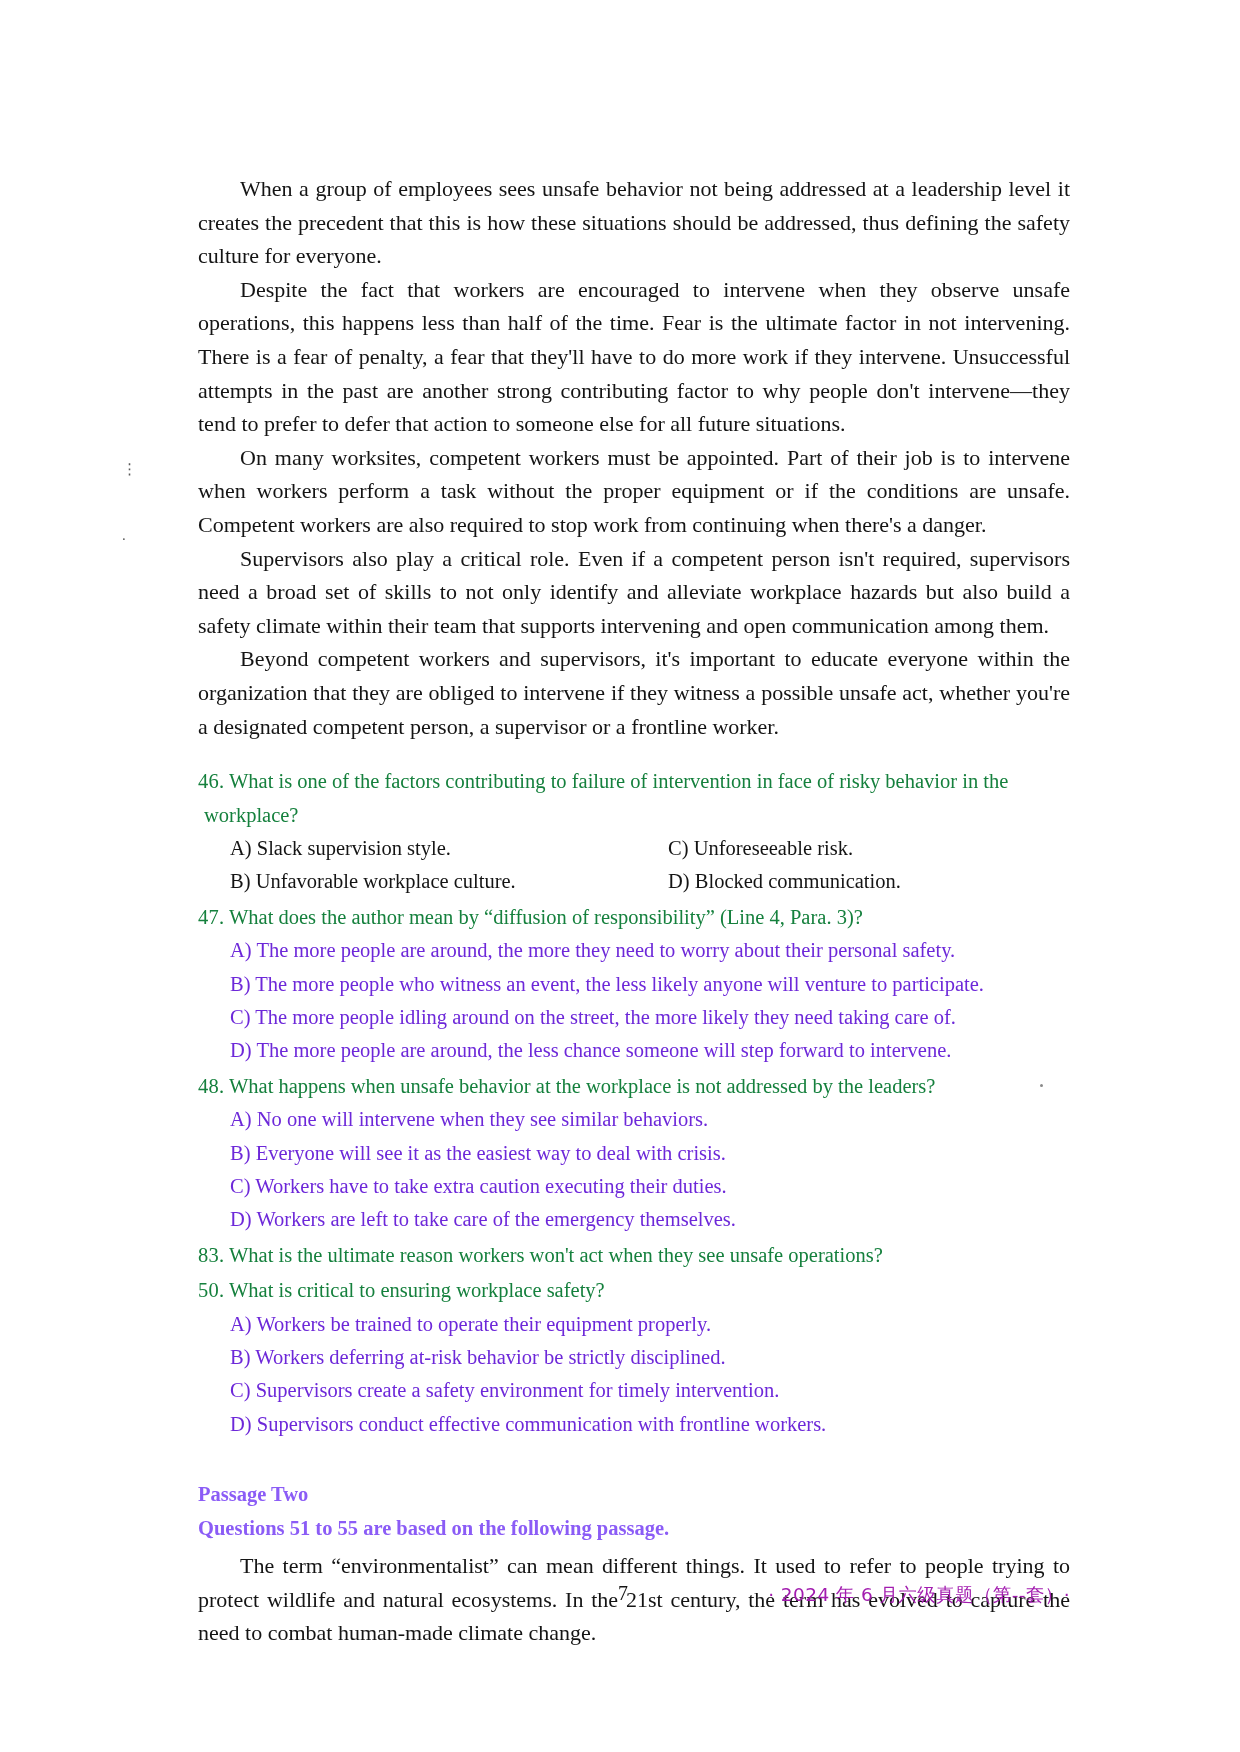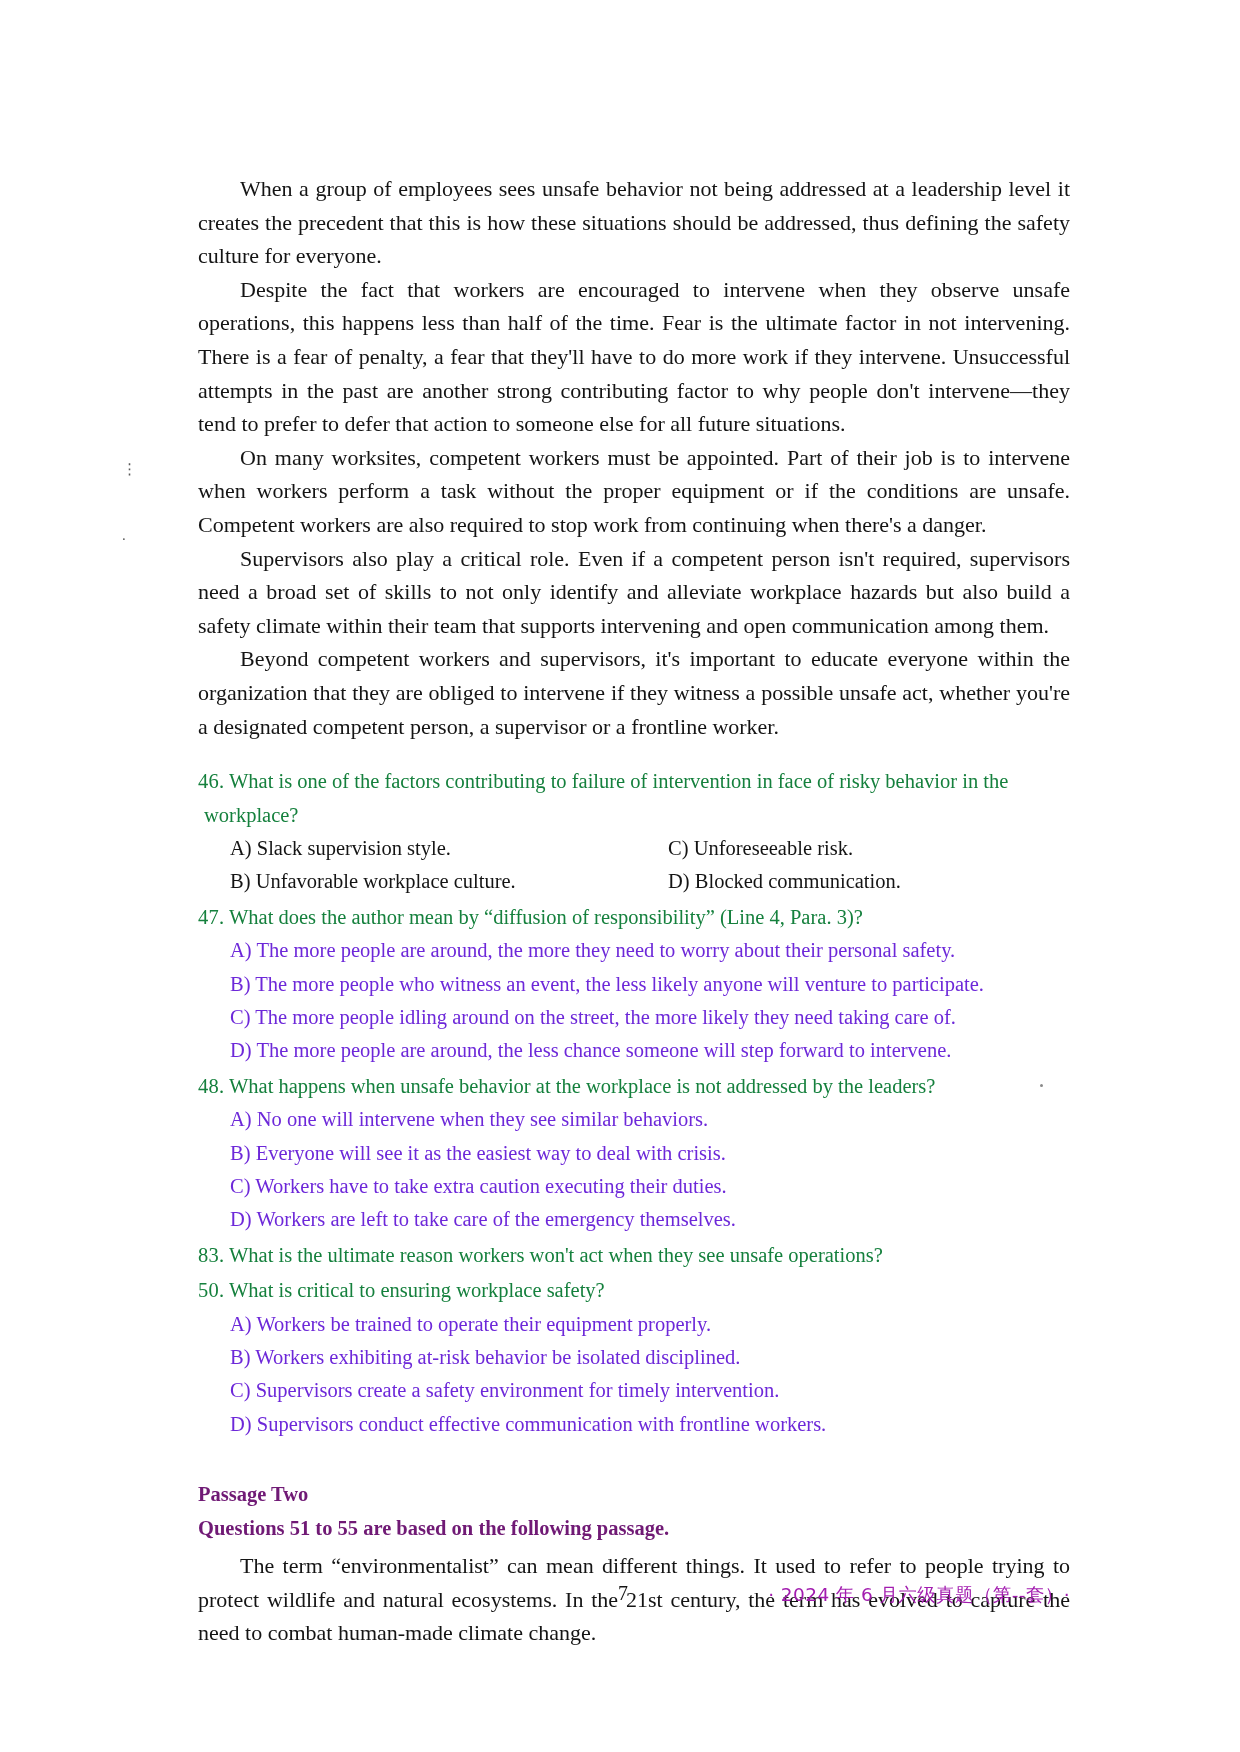--- a/index.html
+++ b/index.html
@@ -93,21 +93,21 @@
 
   
   .passage-head {
     margin-top: 36px;
   }
   .passage-head .ph-line {
     font-size: 20.5px;
     line-height: 34px;
     font-weight: bold;
     margin: 0;
-    color: #701a75;
+    color: #8b5cf6;
   }
   .passage-two-body {
     margin-top: 4px;
   }
 
   
   .footer {
     position: absolute;
     left: 198px;
     top: 1578px;
@@ -205,21 +205,21 @@
       </div>
 
       <div class="question">
         <p class="q-stem"><span class="q-num">83.</span> <span>What is the ultimate reason workers won't act when they see unsafe operations?</span></p>
       </div>
 
       <div class="question">
         <p class="q-stem"><span class="q-num">50.</span> <span>What is critical to ensuring workplace safety?</span></p>
         <div class="opts-full">
           <div class="opt">A) Workers be trained to operate their equipment properly.</div>
-          <div class="opt">B) Workers exhibiting at-risk behavior be isolated disciplined.</div>
+          <div class="opt">B) Workers deferring at-risk behavior be strictly disciplined.</div>
           <div class="opt">C) Supervisors create a safety environment for timely intervention.</div>
           <div class="opt">D) Supervisors conduct effective communication with frontline workers.</div>
         </div>
       </div>
 
     </div>
 
     <div class="passage-head">
       <p class="ph-line">Passage Two</p>
       <p class="ph-line">Questions 51 to 55 are based on the following passage.</p>

